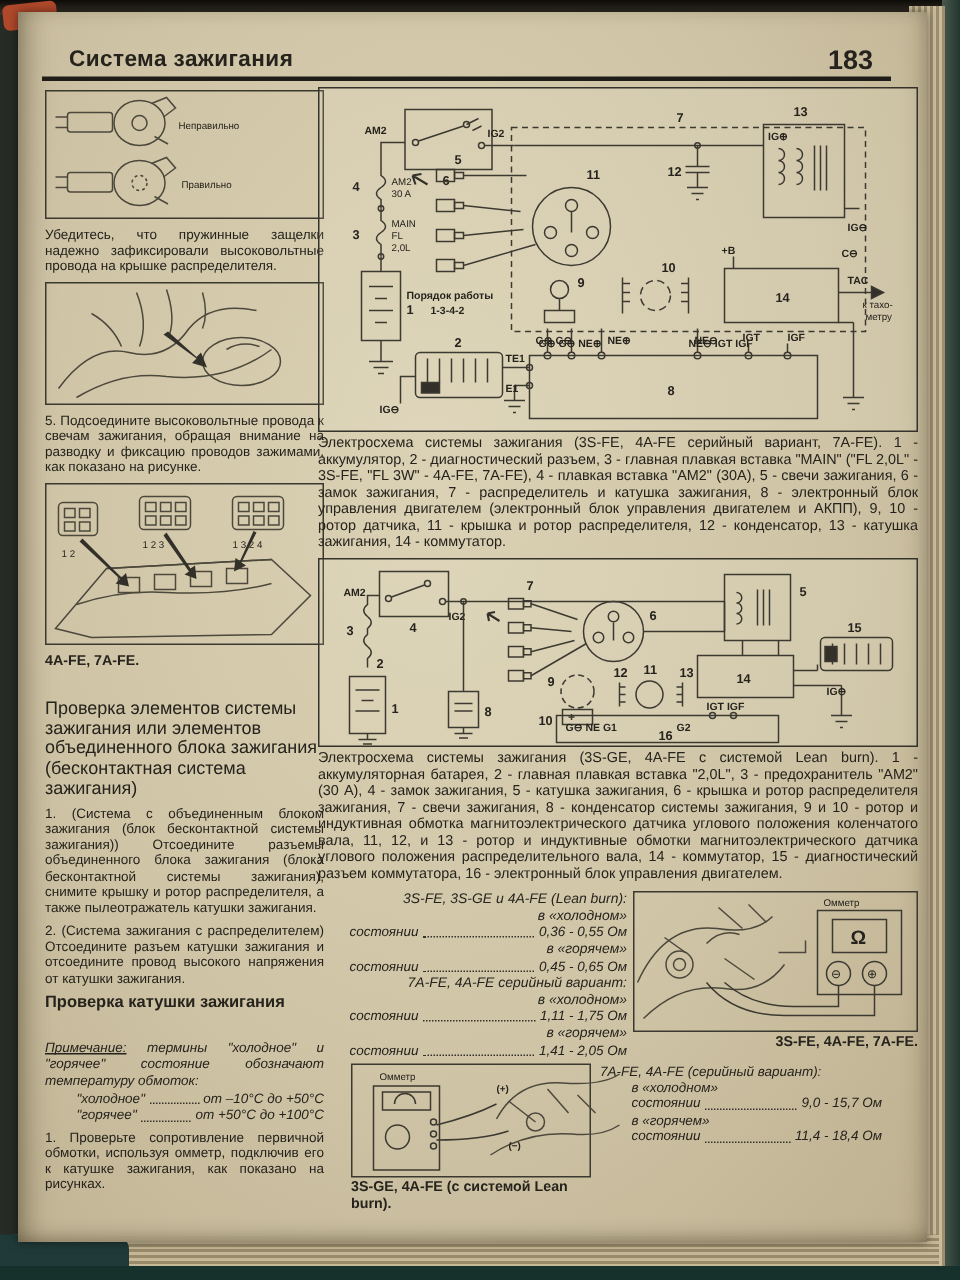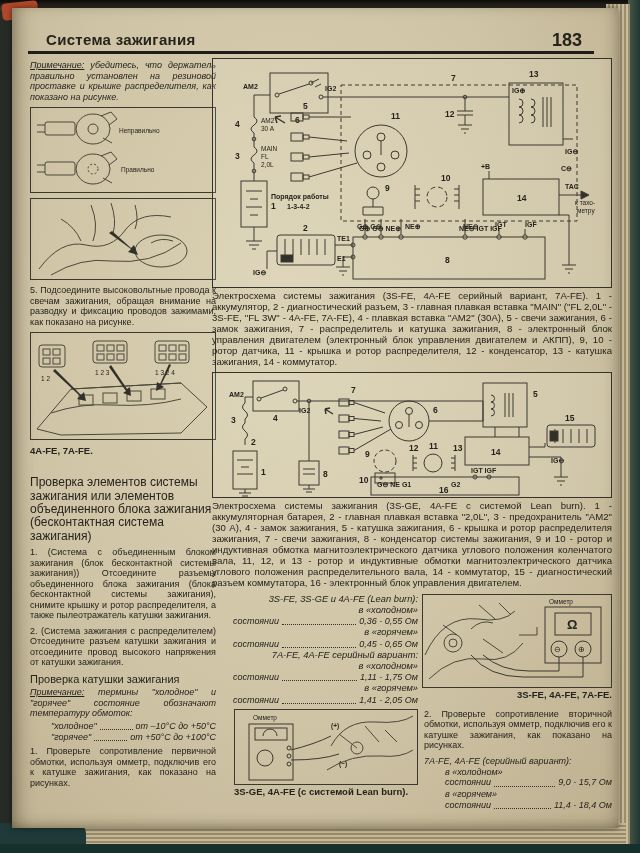--- a/index.html
+++ b/index.html
@@ -29,35 +29,35 @@
 
   .colL{position:absolute;left:18px;top:52px;width:186px;}
   .colR{position:absolute;left:200px;top:50px;width:400px;}
 
   .para{font-size:9px;line-height:1.17;text-align:justify;margin:0 0 5px 0;}
   .ital{font-style:italic;}
   .note-label{font-style:italic;text-decoration:underline;}
   .figbox{border:1.2px solid #3b382f;margin:0 0 5px 0;position:relative;}
   .figcap{font-size:9.5px;font-weight:bold;margin:1px 0 6px 0;}
   .h1{font-size:12px;font-weight:normal;line-height:1.12;margin:20px 0 4px 0;}
-  .h2{font-size:11px;font-weight:normal;margin:2px 0 2px 0;}
+  .h2{font-size:11px;font-weight:bold;margin:2px 0 19px 0;}
 
   .leader-row{display:flex;align-items:flex-end;font-size:9px;font-style:italic;line-height:1.25;}
   .leader{flex:1;border-bottom:1px dotted #35322a;margin:0 3px 2px 3px;min-width:8px;}
   .indent{padding-left:21px;}
 
   .diagram{border:1.6px solid #35322a;background:rgba(255,252,240,.12);}
   .cap{font-size:9.6px;font-weight:normal;line-height:1.14;text-align:justify;margin:3px 0 5px 0;}
 
   .row2{display:flex;margin-top:1px;text-align:right;}
   .vals{width:206px;font-size:9.3px;}
   .vals .t{font-style:italic;line-height:1.2;}
   .figcol{width:190px;margin-left:4px;}
   .row3{display:flex;margin-top:3px;}
-  .ohmfig{width:184px;margin-left:22px;}
+  .ohmfig{width:160px;margin-left:22px;}
   .sec{width:188px;margin-left:6px;font-size:9px;}
 
   svg{display:block;}
   svg text{font-family:"Liberation Sans",sans-serif;fill:#26231d;}
   .ln{stroke:#3c3931;stroke-width:1;fill:none;}
   .lnb{stroke:#33302a;stroke-width:1.4;fill:none;}
   .dash{stroke:#3c3931;stroke-width:1;fill:none;stroke-dasharray:4 3;}
   .sk{stroke:#4c483c;stroke-width:1;fill:none;}
   .num{font-size:8.5px;font-weight:bold;}
   .trm{font-size:7px;font-weight:bold;}
@@ -75,21 +75,20 @@
 <div class="red-mark"></div>
 
 <div class="page">
 
   <div class="hdr-title">Система зажигания</div>
   <div class="hdr-num">183</div>
   <div class="hdr-line"></div>
 
   <div class="colL">
 
-    <p class="para ital"><span class="note-label">Примечание:</span><span> убедитесь, что держатель правильно установлен на резиновой проставке и крышке распределителя, как показано на рисунке.</span></p>
 
     <div class="figbox">
       <svg width="183" height="84" viewBox="0 0 183 84">
         <g class="sk">
           <rect x="14" y="14" width="30" height="13" rx="2"></rect>
             <line x1="6" y1="17" x2="14" y2="17"></line>
             <line x1="6" y1="24" x2="14" y2="24"></line>
           <ellipse cx="62" cy="21" rx="17" ry="15"></ellipse>
             <circle cx="62" cy="21" r="5"></circle>
           <path d="M70,8 l10,-4 l6,7 l-8,6"></path>
@@ -100,20 +99,21 @@
           <ellipse cx="62" cy="61" rx="17" ry="15"></ellipse>
             <circle cx="62" cy="61" r="5" stroke-dasharray="2 2"></circle>
           <path d="M70,48 l10,-4 l6,7 l-8,6"></path>
             <path d="M72,70 l9,5"></path>
         </g>
         <text x="88" y="25" class="sm">Неправильно</text>
         <text x="90" y="64" class="sm">Правильно</text>
       </svg>
     </div>
 
+    <p class="para">Убедитесь, что пружинные защелки надежно зафиксировали высоковольтные провода на крышке распределителя.</p>
 
     <div class="figbox">
       <svg width="183" height="80" viewBox="0 0 183 80">
         <g class="sk">
           <path d="M8,70 Q30,40 55,46 Q80,52 95,30 Q110,12 140,18"></path>
           <path d="M20,76 Q50,58 80,62 Q120,66 150,44"></path>
           <path d="M60,6 q8,20 2,36"></path>
             <path d="M80,4 q6,18 2,30"></path>
             <path d="M104,6 q4,14 0,24"></path>
           <ellipse cx="130" cy="52" rx="26" ry="16"></ellipse>
@@ -600,21 +600,20 @@
               <circle cx="122" cy="38" r="6"></circle>
             </g>
             <text x="18" y="10" class="sm">Омметр</text>
             <text x="96" y="18" class="sm" font-weight="bold">(+)</text>
             <text x="104" y="56" class="sm" font-weight="bold">(−)</text>
           </svg>
         </div>
         <div class="figcap">3S-GE, 4A-FE (с системой Lean burn).</div>
       </div>
       <div class="sec">
-        <p class="para">2. Проверьте сопротивление вторичной обмотки, используя омметр, подключив его к катушке зажигания, как показано на рисунках.</p>
         <div class="ital" style="line-height:1.2">7A-FE, 4A-FE (серийный вариант):</div>
         <div class="ital indent" style="line-height:1.2">в «холодном»</div>
         <div class="leader-row indent">
             <span>состоянии</span>
             <span class="leader"></span>
             <span>9,0 - 15,7 Ом</span>
           </div>
         <div class="ital indent" style="line-height:1.2">в «горячем»</div>
         <div class="leader-row indent">
             <span>состоянии</span>

